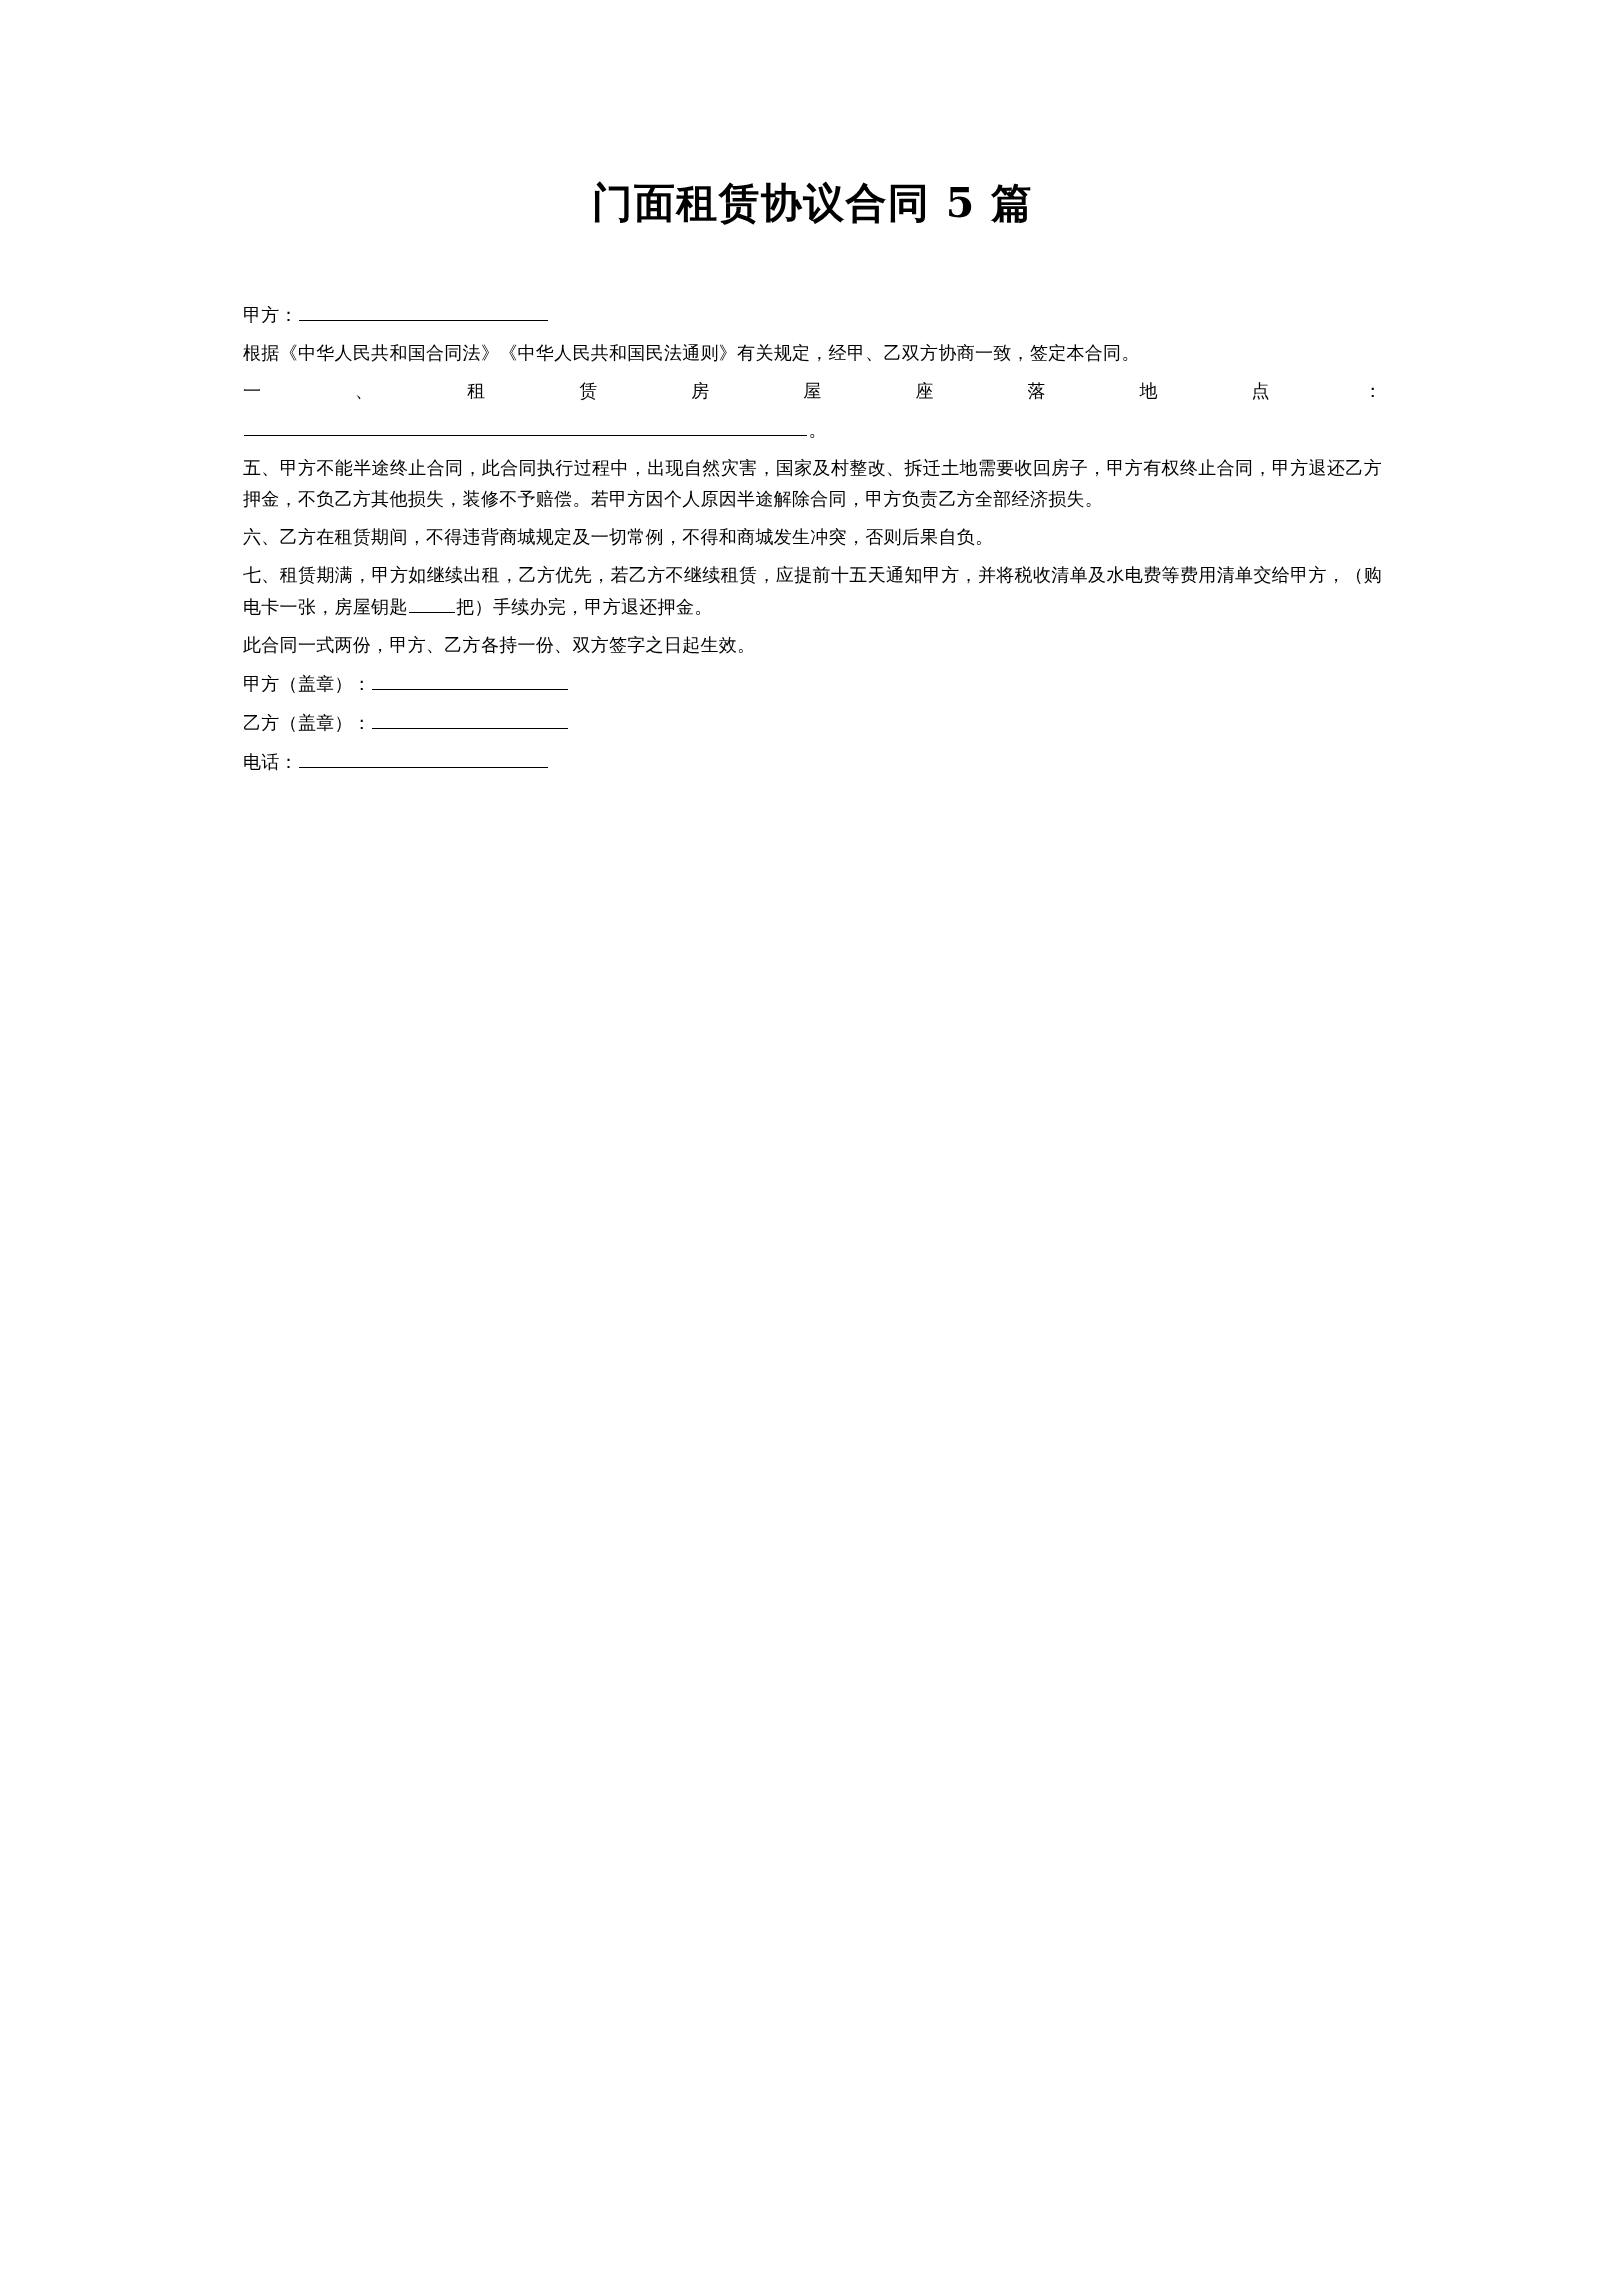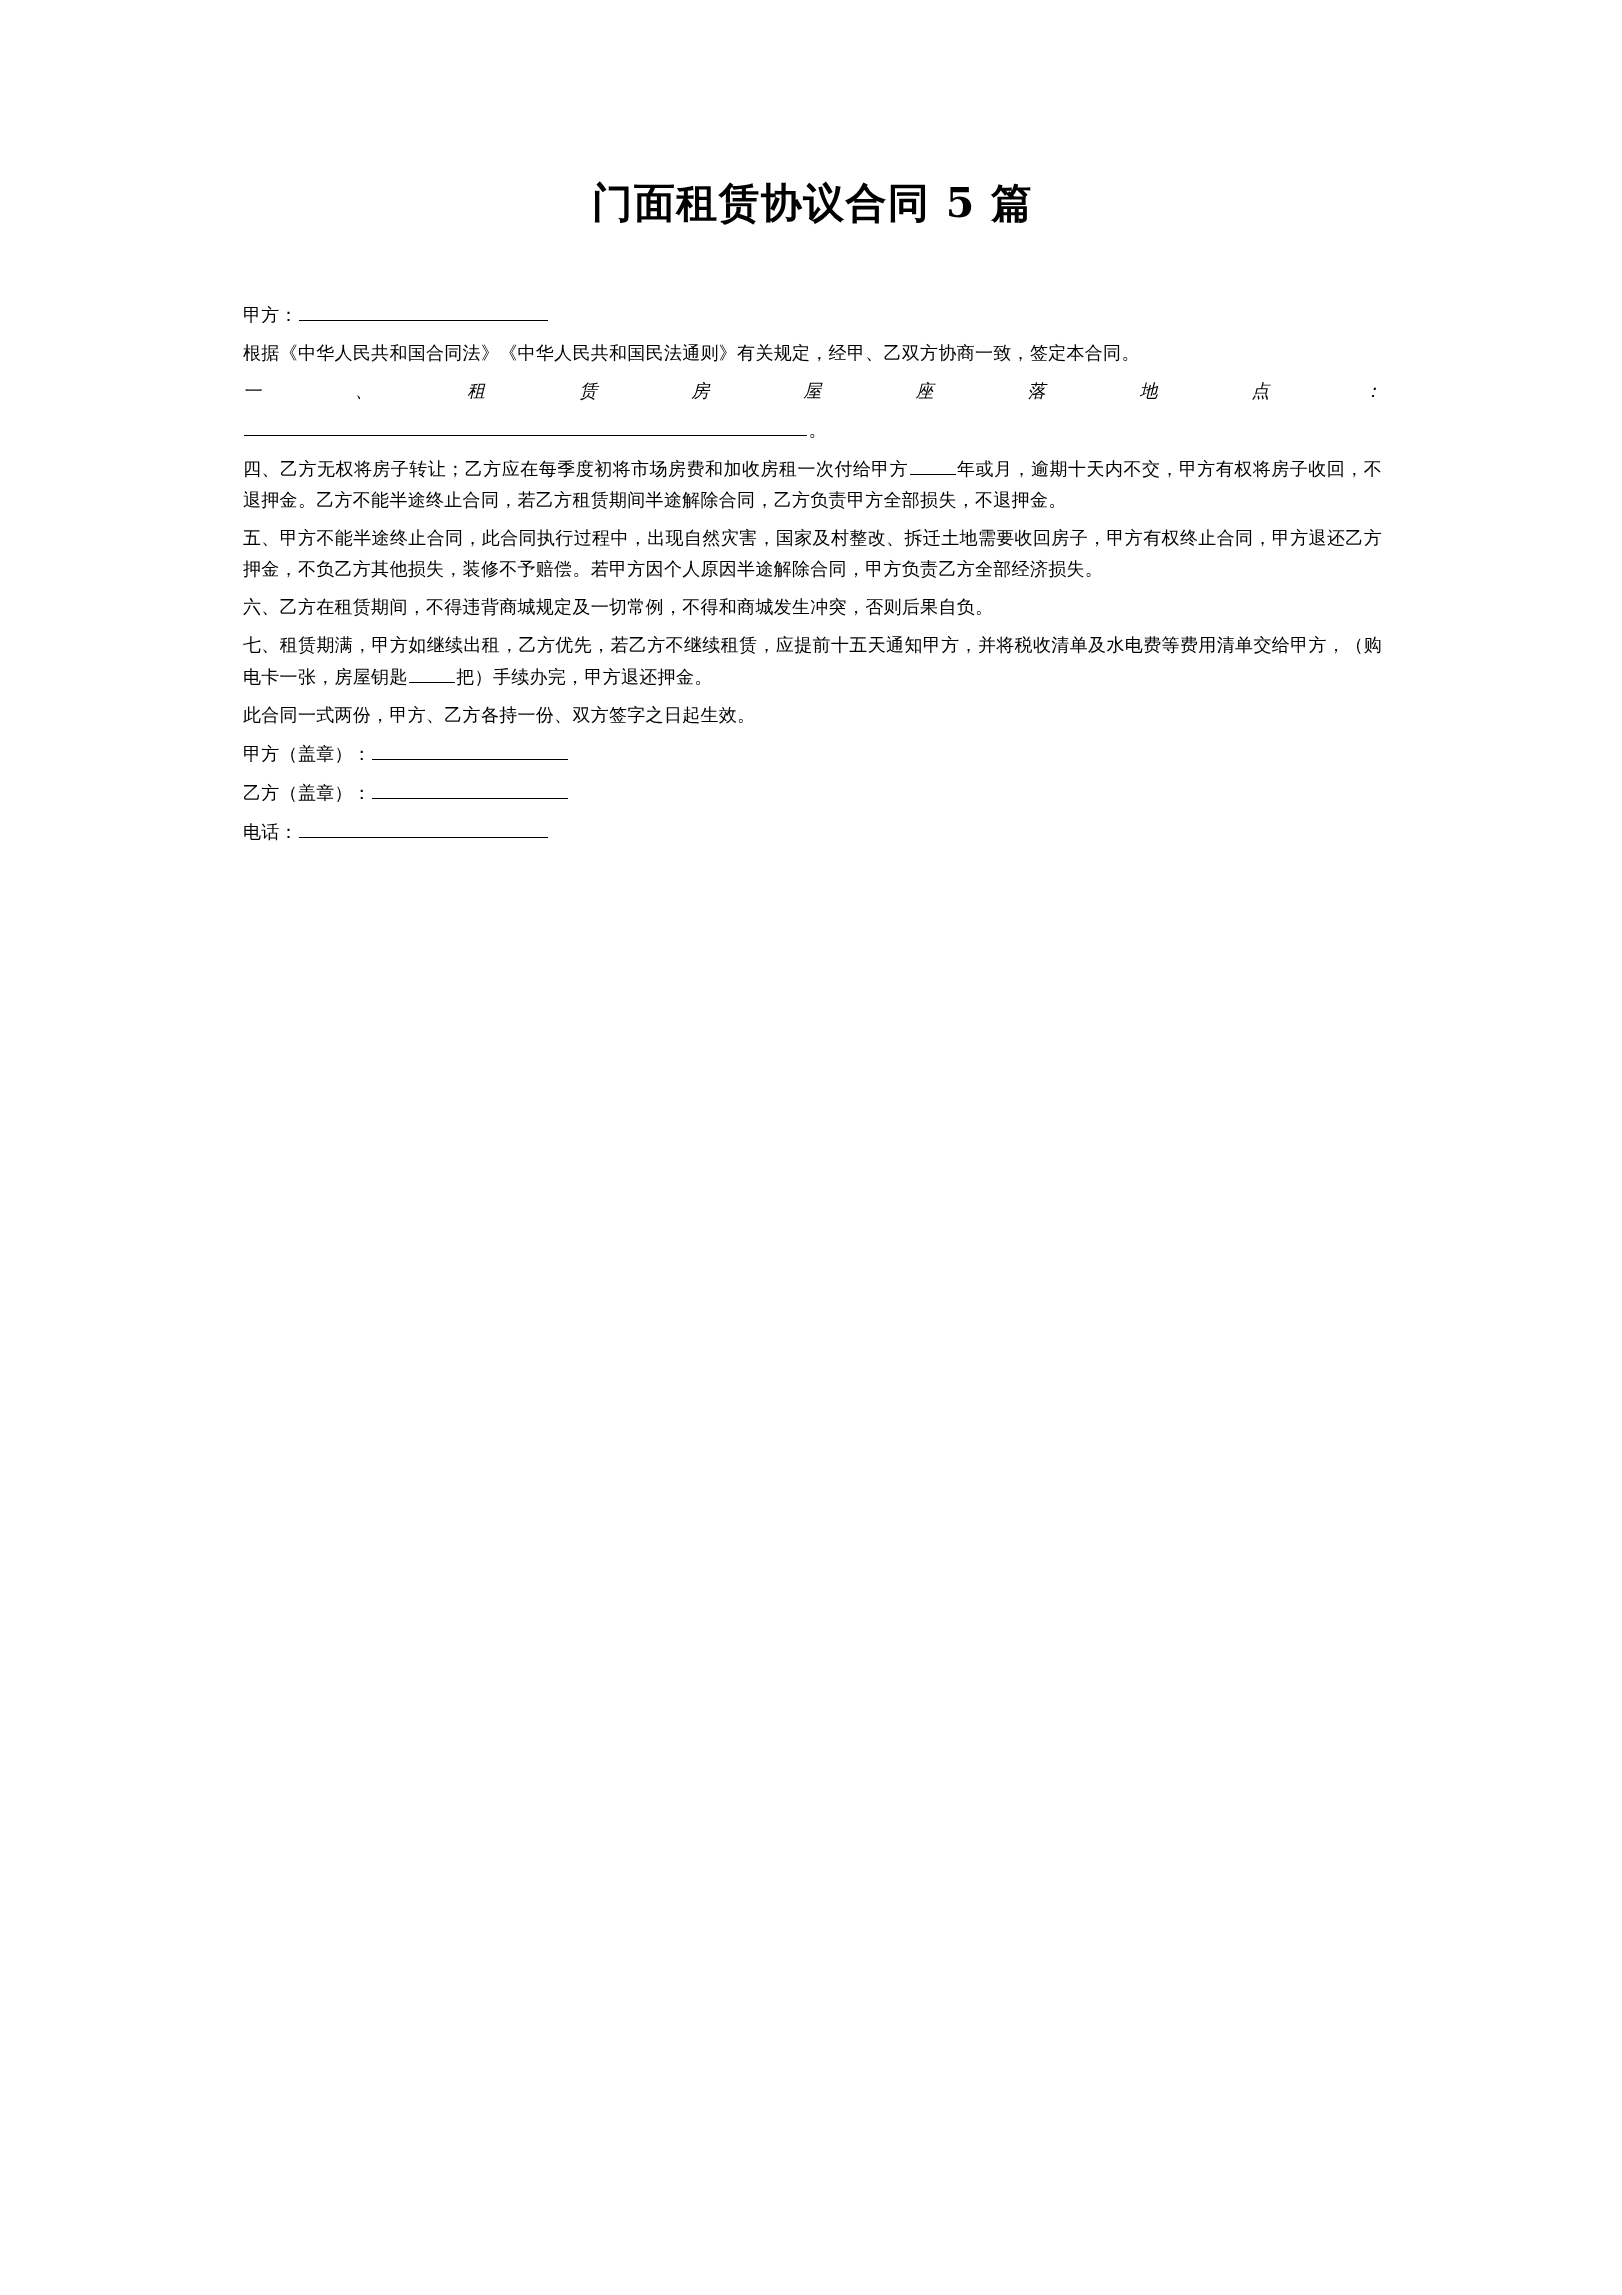--- a/index.html
+++ b/index.html
@@ -40,21 +40,20 @@
     font-size: 18px;
     line-height: 1.72;
     margin: 0 0 7.2px 0;
     text-align: justify;
     text-justify: inter-ideograph;
     letter-spacing: 0.3px;
   }
   p.para.justify-spread {
     text-align: justify;
     text-align-last: justify;
-    font-style: italic;
   }
   .blank {
     display: inline-block;
     border-bottom: 1.3px solid #000;
     vertical-align: baseline;
     height: 1.15em;
     margin: 0 1.3px;
   }
   .b-xs   { width: 46px; }
   .b-sm   { width: 73px; }
@@ -81,23 +80,20 @@
     <p class="para">根据《中华人民共和国合同法》《中华人民共和国民法通则》有关规定，经甲、乙双方协商一致，签定本合同。</p>
 
     <p class="para justify-spread">一、租赁房屋座落地点：</p>
 
     <p class="para">
       <span class="blank b-wide"></span><span>。</span>
     </p>
 
 
 
-    <p class="para">
-      <span>四、乙方无权将房子转让；乙方应在每季度初将市场房费和加收房租一次付给甲方</span><span class="blank b-xs"></span><span>年或月，逾期十天内不交，甲方有权将房子收回，不退押金。乙方不能半途终止合同，若乙方租赁期间半途解除合同，乙方负责甲方全部损失，不退押金。</span>
-    </p>
 
     <p class="para">五、甲方不能半途终止合同，此合同执行过程中，出现自然灾害，国家及村整改、拆迁土地需要收回房子，甲方有权终止合同，甲方退还乙方押金，不负乙方其他损失，装修不予赔偿。若甲方因个人原因半途解除合同，甲方负责乙方全部经济损失。</p>
 
     <p class="para">六、乙方在租赁期间，不得违背商城规定及一切常例，不得和商城发生冲突，否则后果自负。</p>
 
     <p class="para">
       <span>七、租赁期满，甲方如继续出租，乙方优先，若乙方不继续租赁，应提前十五天通知甲方，并将税收清单及水电费等费用清单交给甲方，（购电卡一张，房屋钥匙</span><span class="blank b-xs"></span><span>把）手续办完，甲方退还押金。</span>
     </p>
 
     <p class="para">此合同一式两份，甲方、乙方各持一份、双方签字之日起生效。</p>

